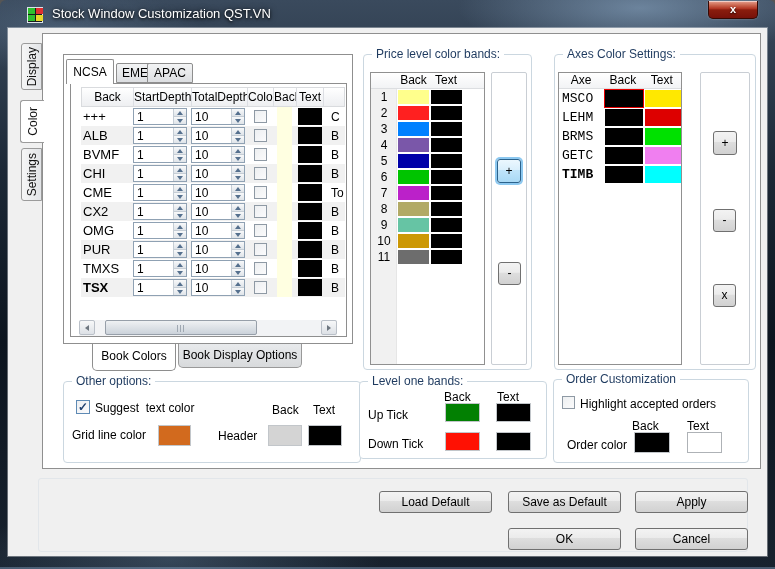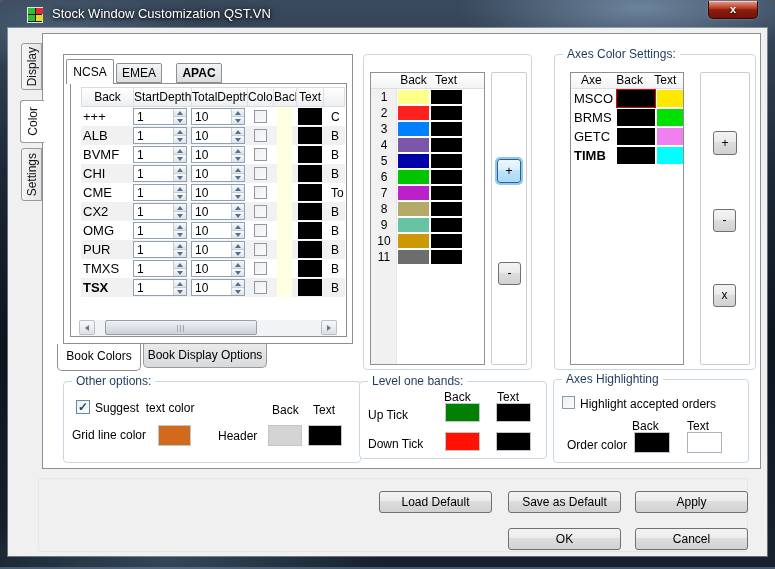--- a/index.html
+++ b/index.html
@@ -31,21 +31,21 @@
   
   .side-tab{position:absolute;left:13px;width:21px;border:1px solid #9B9B9B;border-radius:3px 0 0 3px;background:linear-gradient(90deg,#F6F6F6,#E2E4E7);display:flex;align-items:center;justify-content:center;}
   .side-tab span{writing-mode:vertical-rl;transform:rotate(180deg);font-size:12px;color:#111;}
   .side-tab.sel{left:12px;width:24px;background:#FFF;border-right:none;z-index:5;}
 
   
   .page{position:absolute;left:34px;top:5px;width:719px;height:436px;background:#FFF;border:1px solid #8F8F8F;z-index:2;}
 
   
   .book-box{position:absolute;left:20px;top:20px;width:290px;height:290px;border:1px solid #8F8F8F;background:#FFF;}
-  .bottom-tab{position:absolute;top:310px;border:1px solid #999;border-top:none;text-align:center;font-size:12px;background:linear-gradient(180deg,#E8EAEC,#D8DADC);border-radius:0 0 5px 5px;}
+  .bottom-tab{position:absolute;top:310px;border:1px solid #999;border-top:none;text-align:center;font-size:12px;background:linear-gradient(180deg,#E8EAEC,#D8DADC);border-radius:0 0 5px 5px;margin-left:35px;}
   .bottom-tab.sel{background:#FFF;z-index:3;border-color:#8E8E8E;}
 
   
   .top-tab{position:absolute;border:1px solid #8E8E8E;border-radius:2px 2px 0 0;background:linear-gradient(180deg,#F3F4F5,#DCDEE1);text-align:center;font-size:12px;}
   .top-tab.sel{background:#FFF;border-bottom:none;z-index:4;}
   .inner-page{position:absolute;left:6px;top:28px;width:277px;height:254px;border:1px solid #8E8E8E;background:#FFF;overflow:hidden;}
 
   
   .bt-header{position:absolute;left:10px;top:3px;width:264px;height:20px;display:flex;background:linear-gradient(180deg,#FFF,#F4F5F7 60%,#EEEFF1);border:1px solid #D9DBDE;}
   .bt-h{height:18px;line-height:18px;text-align:center;font-size:12px;border-right:1px solid #DCDEE3;overflow:hidden;white-space:nowrap;}
@@ -101,21 +101,21 @@
   .pb-rows{position:absolute;left:0;top:16px;width:113px;}
   .pb-row{display:flex;height:16px;}
   .pb-num{width:26px;text-align:center;font-size:12px;line-height:16px;}
   .pb-back{width:33px;display:flex;align-items:center;justify-content:center;}
   .pb-text{width:32px;display:flex;align-items:center;justify-content:center;}
   .pb-swatch{display:block;width:31px;height:14px;}
 
   
   .ax-rows{position:absolute;left:0;top:16px;width:132px;}
   .ax-row{display:flex;height:19px;align-items:center;}
-  .ax-name{width:45px;padding-left:3px;font-size:13px;overflow:hidden;}
+  .ax-name{width:45px;padding-left:3px;font-size:13px;overflow:hidden;font-family:Liberation Mono, monospace;}
   .ax-backc{width:40px;display:flex;align-items:center;justify-content:center;}
   .ax-textc{width:39px;display:flex;align-items:center;justify-content:center;}
   .ax-swatch{display:block;width:38px;height:17px;}
   .ax-swatch[data-sel="true"]{box-shadow:0 0 0 1px #E80000;}
 
   .btn{border:1px solid #707070;border-radius:3px;background:linear-gradient(180deg,#F3F3F3,#EBEBEB 45%,#DEDEDE 46%,#D1D1D1);font-family:"Liberation Sans",sans-serif;font-size:12px;text-align:center;color:#000;padding:0;}
   .btn.focus{border-color:#2C628B;background:linear-gradient(180deg,#EBF7FE,#D9EFFC 45%,#C0E4FA 46%,#A9D9F5);box-shadow:0 0 0 2px #8CC8F0;}
   .sq{position:absolute;width:24px;height:24px;line-height:22px;}
   .sq.small{width:23px;height:23px;line-height:21px;}
 
@@ -153,21 +153,21 @@
       </div>
     <div class="side-tab" style="top:120px;height:53px;">
         <span>Settings</span>
       </div>
 
     <div class="page">
 
       <div class="book-box">
         <div class="top-tab sel" style="left:2px;top:4px;width:48px;height:25px;line-height:24px;"><span>NCSA</span></div>
         <div class="top-tab" style="left:52px;top:8px;width:46px;height:20px;line-height:19px;"><span>EMEA</span></div>
-        <div class="top-tab" style="left:112px;top:8px;width:46px;height:20px;line-height:19px;font-weight:bold;"><span>APAC</span></div>
+        <div class="top-tab" style="left:83px;top:8px;width:46px;height:20px;line-height:19px;"><span>APAC</span></div>
 
         <div class="inner-page">
           <div class="bt-header">
             <div class="bt-h c-name">Back</div>
             <div class="bt-h c-start">StartDepth</div>
             <div class="bt-h c-total">TotalDepth</div>
             <div class="bt-h c-color">Color</div>
             <div class="bt-h c-back">Back</div>
             <div class="bt-h c-text">Text</div>
             <div class="bt-h c-extra"></div>
@@ -503,20 +503,21 @@
               </div>
             <div class="sb-btn right"></div>
           </div>
         </div>
       </div>
 
       <div class="bottom-tab sel" style="left:14px;width:84px;height:27px;line-height:25px;"><span>Book Colors</span></div>
       <div class="bottom-tab" style="left:100px;width:124px;height:24px;line-height:22px;"><span>Book Display Options</span></div>
 
       <div class="group" style="left:320px;top:20px;width:169px;height:316px;">
+        <div class="group-label">Price level color bands:</div>
         <div class="panel" style="left:6px;top:17px;width:115px;height:293px;">
           <div class="pb-numstrip"></div>
           <div class="mini-header">
             <div class="mini-h" style="width:26px;"></div>
             <div class="mini-h" style="width:33px;">Back</div>
             <div class="mini-h" style="width:32px;">Text</div>
           </div>
           <div class="pb-rows">
 
               <div class="pb-row">
@@ -631,38 +632,47 @@
             </div>
         </div>
         <div class="panel light" style="left:127px;top:17px;width:36px;height:293px;">
           <button class="btn sq focus" style="left:5px;top:86px;">+</button>
           <button class="btn sq small" style="left:6px;top:189px;">-</button>
         </div>
       </div>
 
       <div class="group" style="left:511px;top:20px;width:202px;height:316px;">
         <div class="group-label">Axes Color Settings:</div>
-        <div class="panel" style="left:15px;top:17px;width:114px;height:293px;">
+        <div class="panel" style="left:3px;top:17px;width:124px;height:293px;">
           <div class="mini-header">
             <div class="mini-h" style="width:45px;">Axe</div>
             <div class="mini-h" style="width:40px;">Back</div>
             <div class="mini-h" style="width:39px;">Text</div>
           </div>
           <div class="ax-rows">
 
               <div class="ax-row">
                 <div class="ax-name" data-weight="normal">MSCO</div>
                 <div class="ax-backc">
                   <span class="ax-swatch" data-sel="true" style="background-color: rgb(0, 0, 0);"></span>
                 </div>
                 <div class="ax-textc">
                   <span class="ax-swatch" style="background-color: rgb(255, 232, 0);"></span>
                 </div>
               </div>
 
+              <div class="ax-row">
+                <div class="ax-name" data-weight="normal">LEHM</div>
+                <div class="ax-backc">
+                  <span class="ax-swatch" data-sel="false" style="background-color: rgb(0, 0, 0);"></span>
+                </div>
+                <div class="ax-textc">
+                  <span class="ax-swatch" style="background-color: rgb(221, 0, 0);"></span>
+                </div>
+              </div>
 
               <div class="ax-row">
                 <div class="ax-name" data-weight="normal">BRMS</div>
                 <div class="ax-backc">
                   <span class="ax-swatch" data-sel="false" style="background-color: rgb(0, 0, 0);"></span>
                 </div>
                 <div class="ax-textc">
                   <span class="ax-swatch" style="background-color: rgb(0, 225, 0);"></span>
                 </div>
               </div>
@@ -722,21 +732,21 @@
 
             <div style="position:relative;height:29px;">
               <div class="field-label" style="left:8px;top:5px;">Down Tick</div>
               <span class="color-chip" style="left: 85px; top: 0px; width: 35px; height: 19px; background-color: rgb(255, 17, 3);"></span>
               <span class="color-chip" style="left: 136px; top: 0px; width: 35px; height: 19px; background-color: rgb(0, 0, 0);"></span>
             </div>
           </div>
       </div>
 
       <div class="group" style="left:510px;top:345px;width:196px;height:84px;">
-        <div class="group-label">Axes Highlighting</div>
+        <div class="group-label">Order Customization</div>
         <span class="checkbox" style="position:absolute;left:8px;top:16px;" data-checked="false"></span>
         <div class="field-label" style="left:26px;top:17px;">Highlight accepted orders</div>
         <div class="field-label" style="left:78px;top:39px;">Back</div>
         <div class="field-label" style="left:133px;top:39px;">Text</div>
         <div class="field-label" style="left:4px;top:58px;margin-left:9px;">Order color</div>
         <span class="color-chip" style="left: 80px; top: 52px; width: 36px; height: 21px; background-color: rgb(0, 0, 0);"></span>
         <span class="color-chip" style="left: 133px; top: 52px; width: 35px; height: 21px; border-color: rgb(174, 178, 182); background-color: rgb(255, 255, 255);"></span>
       </div>
 
     </div>

